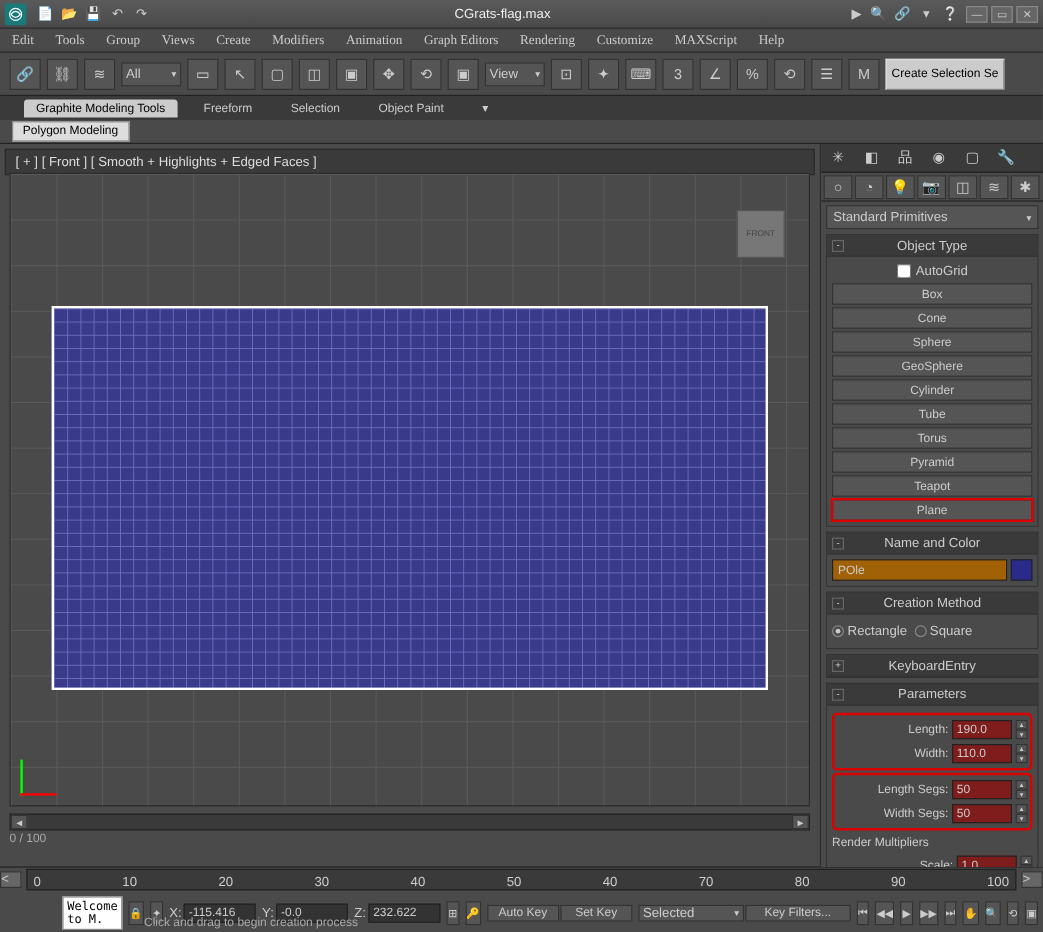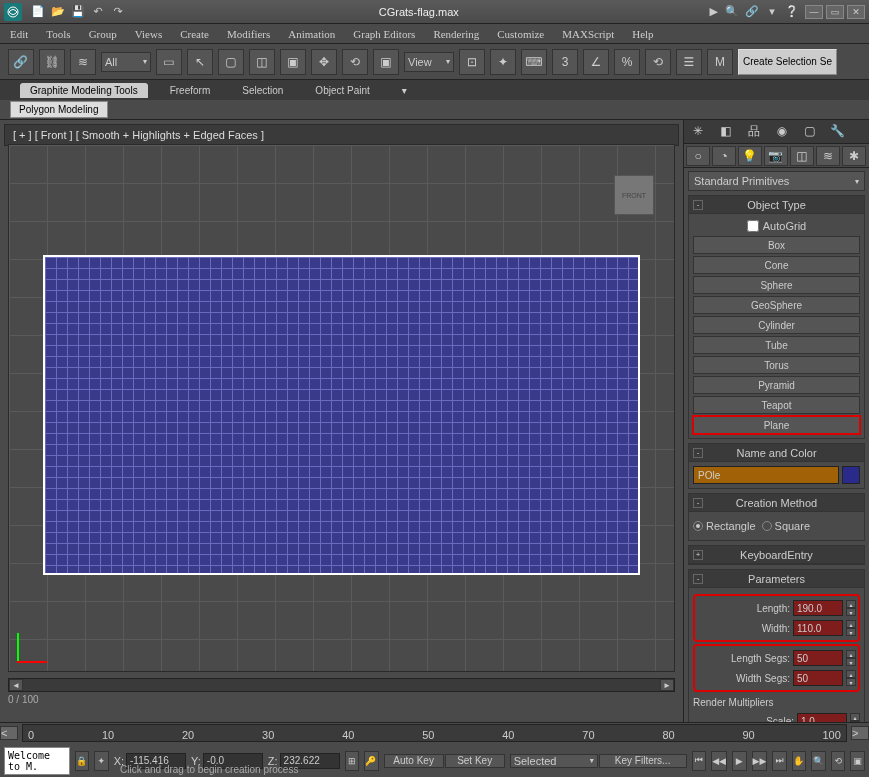--- a/index.html
+++ b/index.html
@@ -63,21 +63,21 @@
 .param-row label { flex:1; text-align:right; font-size:10px; }
 .spinner { width:50px; height:16px; background:#7f1d1d; border:1px solid #222; color:#ccc; padding:0 3px; font-size:10px; }
 .spin-arrows { width:10px; display:flex; flex-direction:column; }
 .spin-arrows div { height:8px; background:#555; border:1px solid #333; font-size:6px; display:flex; align-items:center; justify-content:center; cursor:pointer; }
 .hl-box { border:2px solid #d00; border-radius:4px; padding:2px; margin:2px 0; }
 .status-area { height:55px; background:#4a4a4a; border-top:1px solid #222; }
 .timeline-row { height:20px; display:flex; align-items:center; }
 .time-slider { width:18px; height:14px; background:#666; border:1px solid #333; cursor:pointer; }
 .time-track { flex:1; height:18px; background:#3a3a3a; border:1px solid #222; margin:0 4px; position:relative; }
 .tick-labels { display:flex; justify-content:space-between; position:absolute; bottom:0; left:0; right:0; font-size:9px; color:#888; padding:0 5px; }
-.ctrl-row { height:35px; display:flex; align-items:center; padding:0 4px; gap:5px; }
+.ctrl-row { height:35px; display:flex; align-items:center; padding:0 4px; gap:5px;margin-left:48px; }
 .welcome { width:100px; height:28px; background:#fff; color:#000; border:1px solid #888; display:flex; align-items:center; padding:0 3px; font-family:monospace; font-size:10px; }
 .coord { display:flex; align-items:center; gap:2px; font-size:10px; }
 .coord input { width:60px; height:16px; background:#333; border:1px solid #222; color:#ccc; padding:0 3px; font-size:10px; }
 .play-btn { width:22px; height:20px; background:#555; border:1px solid #333; display:inline-flex; align-items:center; justify-content:center; cursor:pointer; font-size:9px; }
 .status-msg { position:absolute; bottom:2px; left:120px; font-size:10px; color:#aaa; }
 .small-cube { position:absolute; top:30px; right:20px; width:40px; height:40px; background:#777; border:1px solid #555; display:flex; align-items:center; justify-content:center; font-size:7px; color:#444; cursor:pointer; }
 </style>
 </head>
 <body>
 

